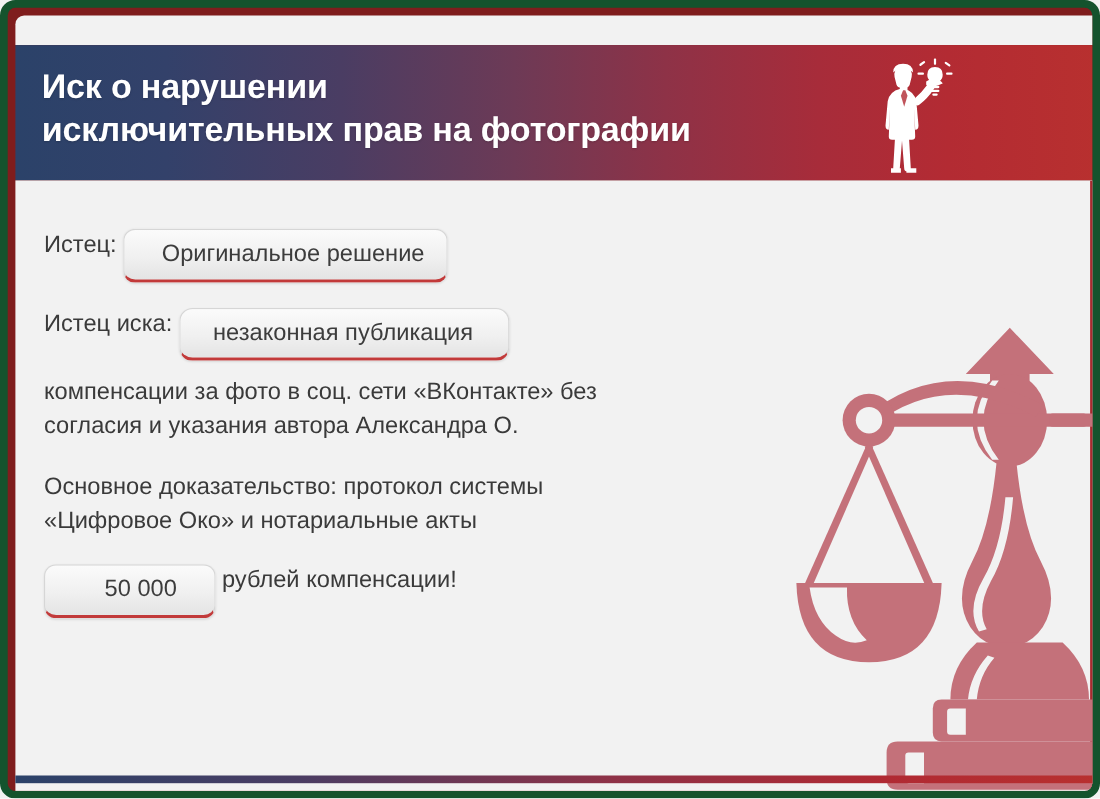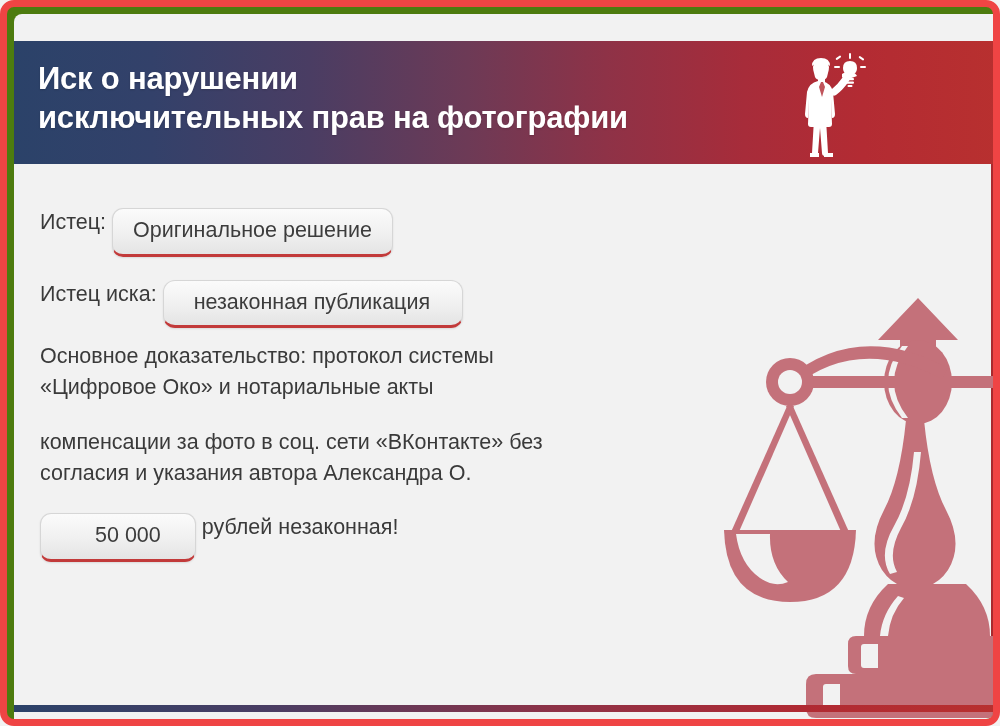--- a/index.html
+++ b/index.html
@@ -15,23 +15,23 @@
     font-family: "Liberation Sans", "DejaVu Sans", sans-serif;
     background: #f2f2f2;
   }
 
   
   .frame {
     position: absolute;
     left: 0; top: 0;
     width: 1000px; height: 726px;
     box-sizing: border-box;
-    border: 7px solid #ef4444;
+    border: 7px solid #14532d;
     border-radius: 14px;
-    background: #4d7c0f;
+    background: #7f1d1d;
     overflow: hidden;
   }
 
   
   .top-strip {
     position: absolute;
     left: 7px; top: 7px;
     width: 986px; height: 27px;
     background: #f2f2f2;
     border-radius: 8px 8px 0 0;
@@ -158,21 +158,21 @@
   .badge {
     display: inline-block;
     position: relative;
     background: linear-gradient(180deg, #fbfbfb 0%, #f0f0f0 55%, #e4e4e4 100%);
     border-radius: 11px;
     border: 1px solid #d6d6d6;
     border-bottom: 3px solid #c23a3a;
     color: #3c3c3c;
     font-size: 21.5px;
     line-height: 1;
-    padding: 11px 20px 12px 20px;
+    padding: 11px 20px 12px 34px;
     box-shadow: 0 1px 2px rgba(0,0,0,0.10);
     margin: 0 6px;
     white-space: nowrap;
   }
   .badge.wide { padding: 11px 32px 12px 30px; border-radius: 12px; }
   .badge.num  { padding: 11px 34px 12px 54px; margin-left: 0; }
 </style>
 </head>
 <body>
 
@@ -269,30 +269,30 @@
           <span class="label">Истец:</span>
           <span class="badge">Оригинальное решение</span>
         </div>
 
 
         <div class="line gap-c">
           <span class="label">Истец иска:</span>
           <span class="badge wide">незаконная публикация</span>
         </div>
 
+        <div class="para gap-d">компенсации за фото в соц. сети «ВКонтакте» без
+согласия и указания автора Александра О.</div>
+
         <div class="para gap-d">Основное доказательство: протокол системы
 «Цифровое Око» и нотариальные акты</div>
 
-        <div class="para gap-d">компенсации за фото в соц. сети «ВКонтакте» без
-согласия и указания автора Александра О.</div>
-
 
         <div class="line">
           <span class="badge num">50 000</span>
-          <span class="label">рублей незаконная!</span>
+          <span class="label">рублей компенсации!</span>
         </div>
 
       </div>
     </div>
 
     <div class="bottom-bar"></div>
   </div>
 </div>
 
 </body></html>

